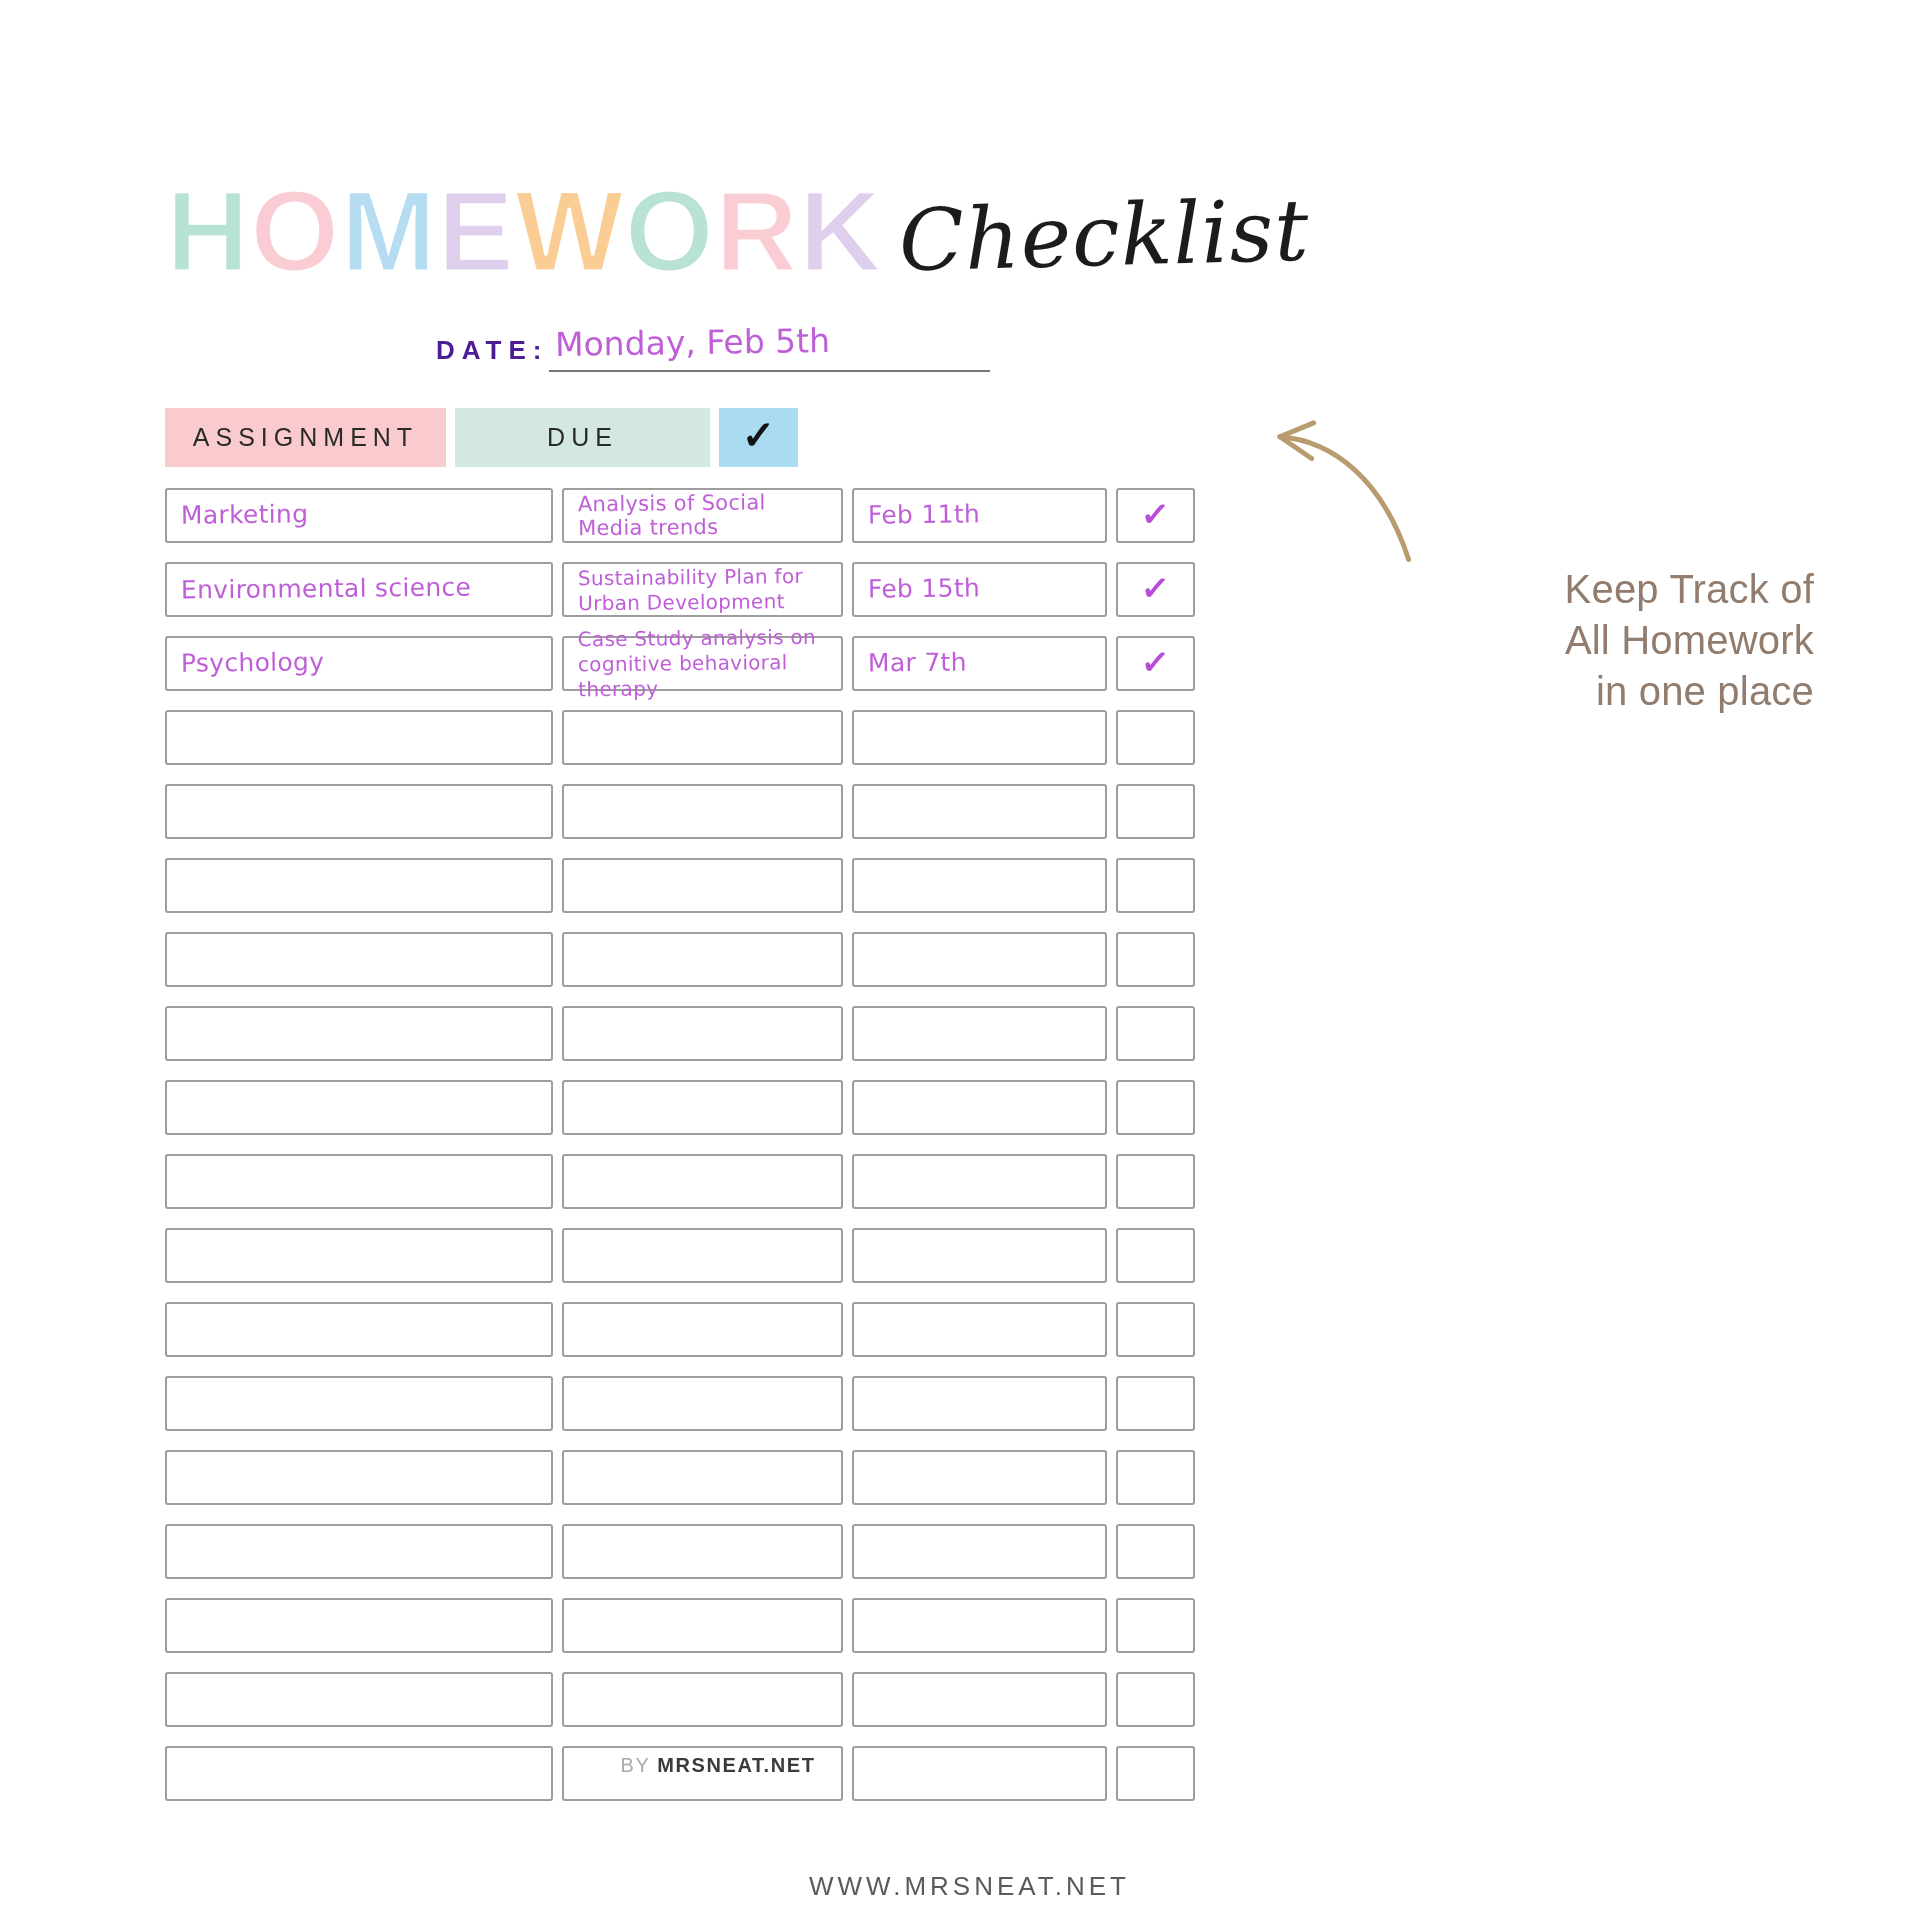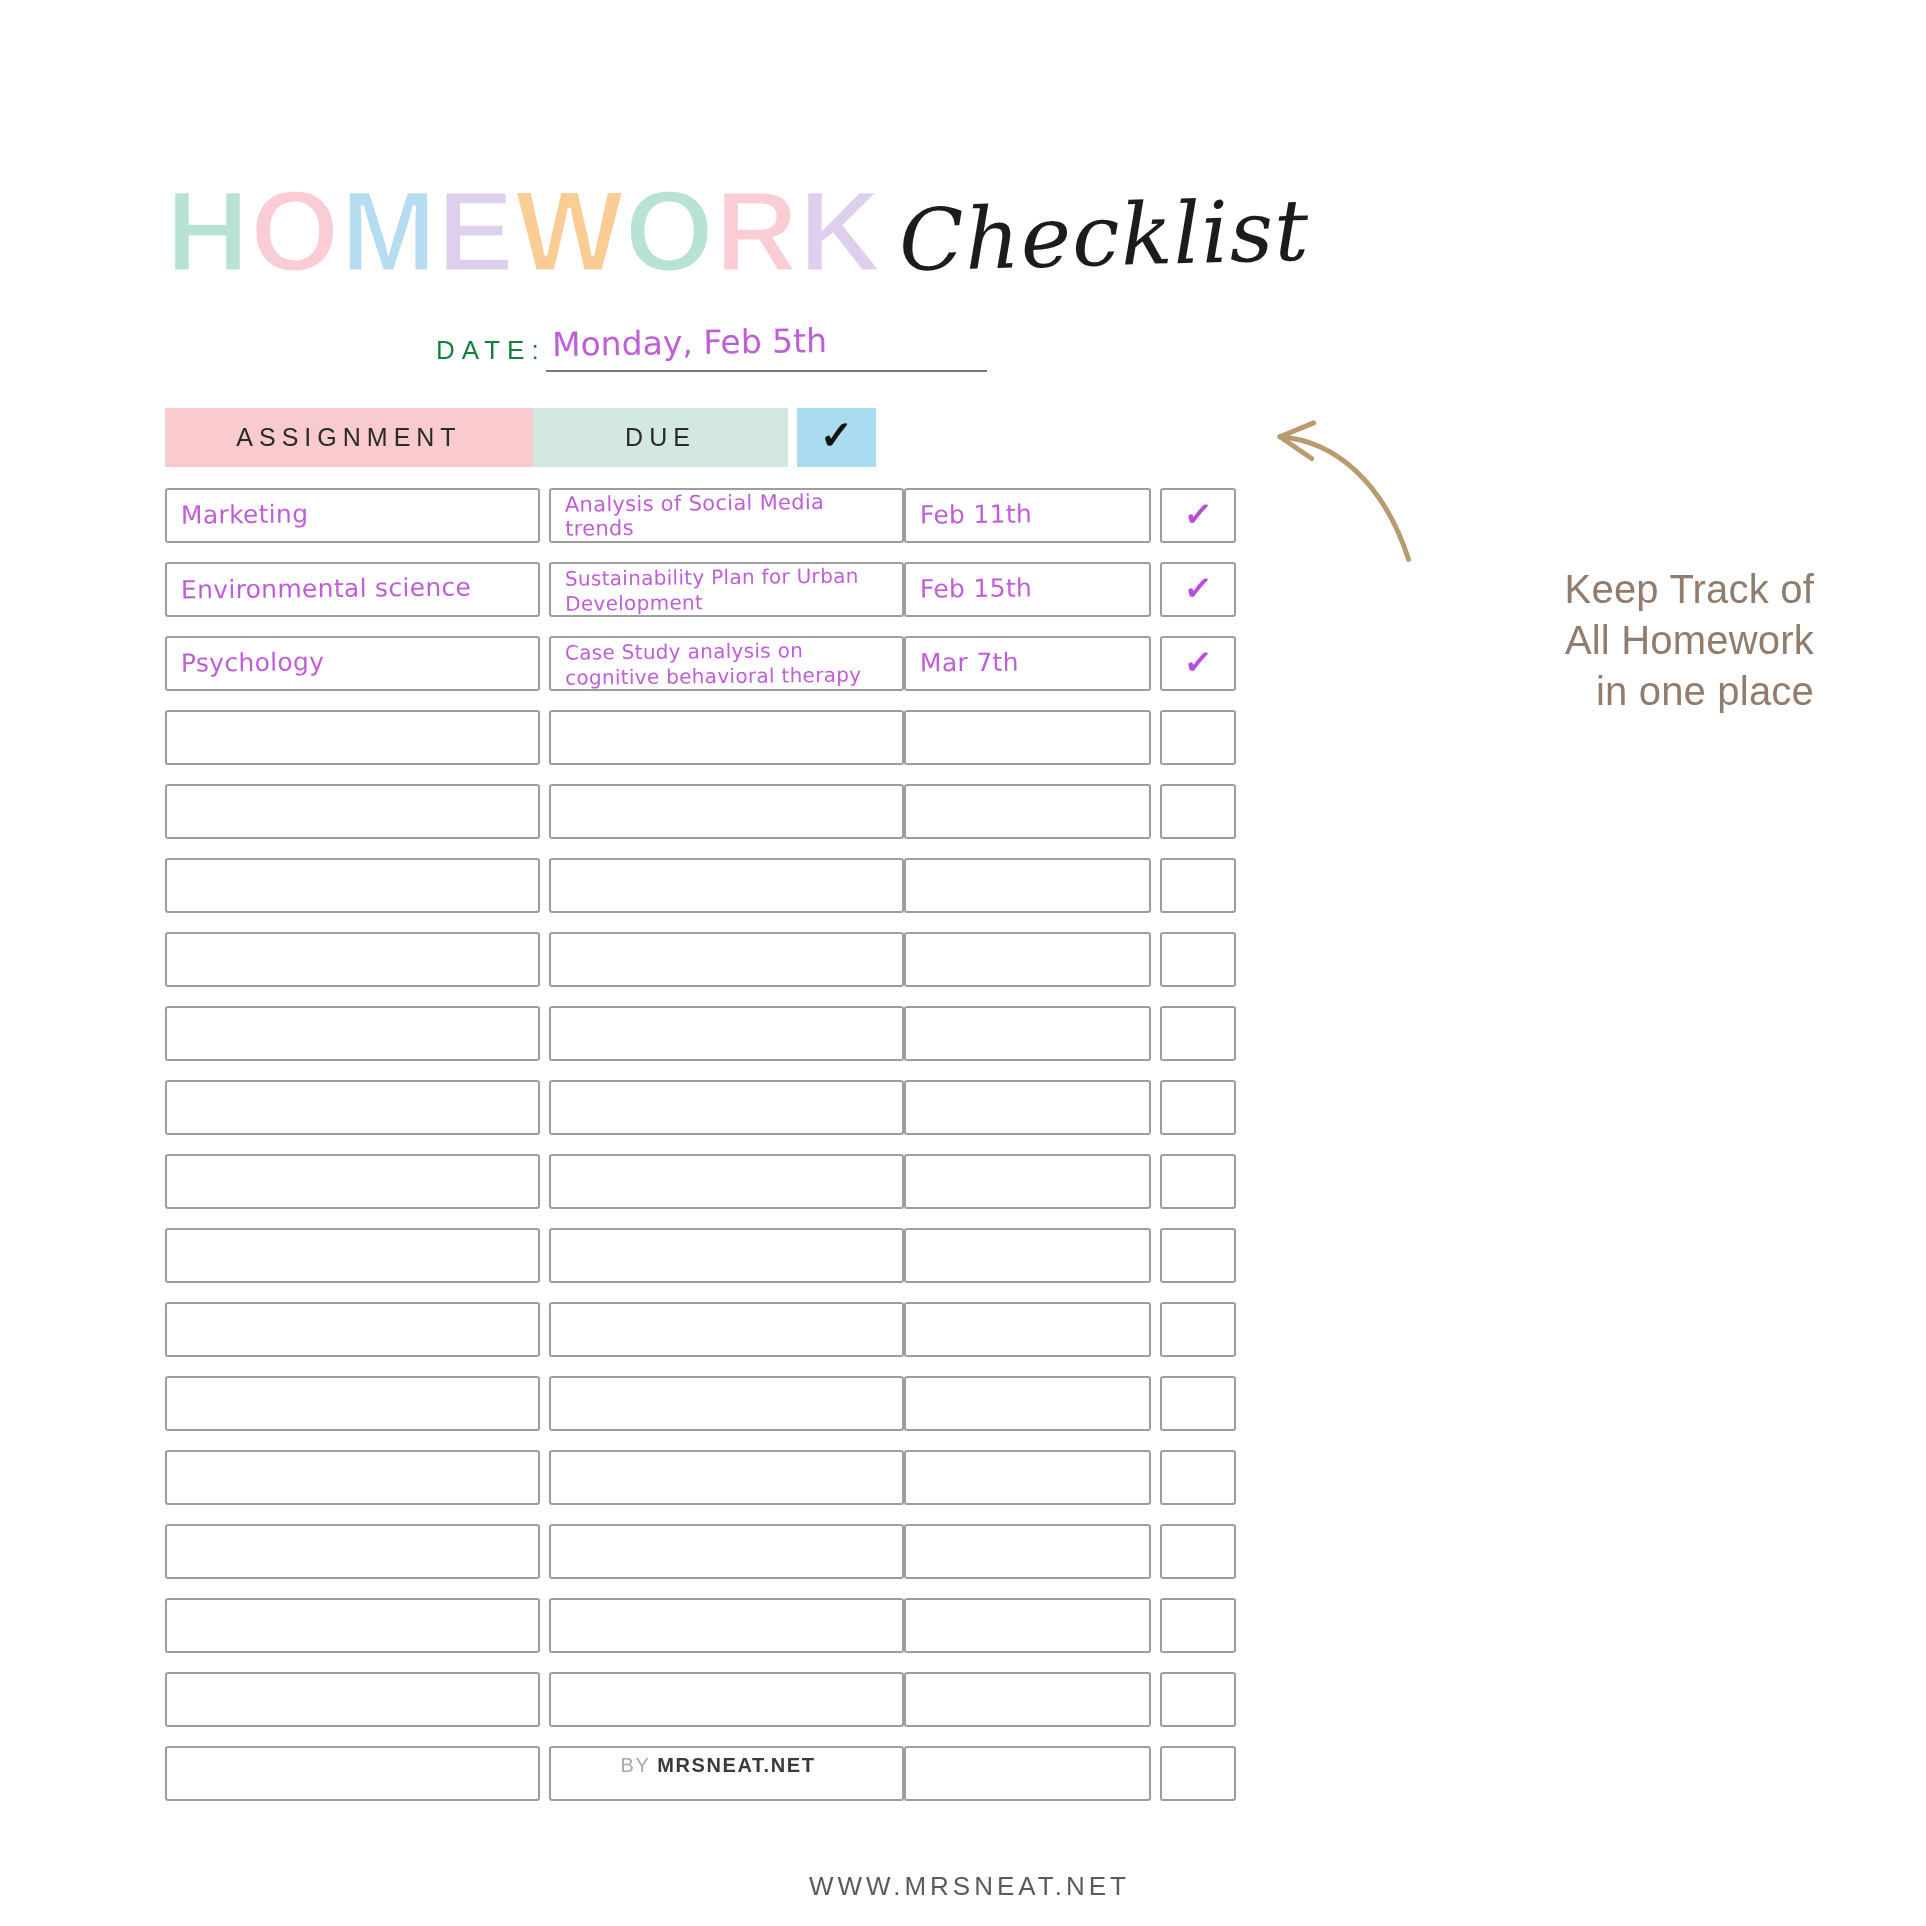--- a/index.html
+++ b/index.html
@@ -70,22 +70,22 @@
   #date-row {
     position: absolute;
     left: 436px;
     top: 322px;
     display: flex;
     align-items: flex-end;
   }
   #date-label {
     font-size: 26px;
     letter-spacing: 7px;
-    color: #15803d;
-    font-weight: 400;
+    color: #4c1d95;
+    font-weight: 700;
     padding-bottom: 6px;
   }
   #date-underline-wrap {
     position: relative;
     width: 441px;
     border-bottom: 2px solid #777;
     height: 48px;
   }
   #date-value {
     position: absolute;
@@ -106,21 +106,21 @@
     width: 1071px;
   }
   .row {
     display: flex;
     align-items: stretch;
     margin-bottom: 0;
   }
   .cell { box-sizing: border-box; }
 
   .c-subject    { width: 388px; margin-right: 9px; }
-  .c-assignment { width: 368px; margin-right: 0; }
+  .c-assignment { width: 281px; margin-right: 9px; }
   .c-due        { width: 255px; margin-right: 9px; }
   .c-check      { width: 79px; }
 
   
   #header-row { height: 59px; margin-bottom: 21px; }
   #header-row .cell {
     display: flex;
     align-items: center;
     justify-content: center;
     font-size: 25px;

